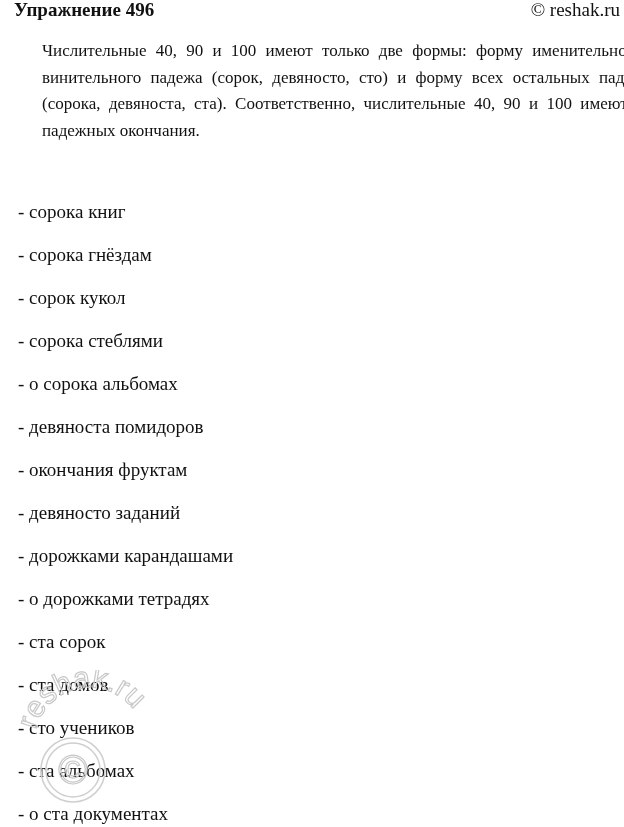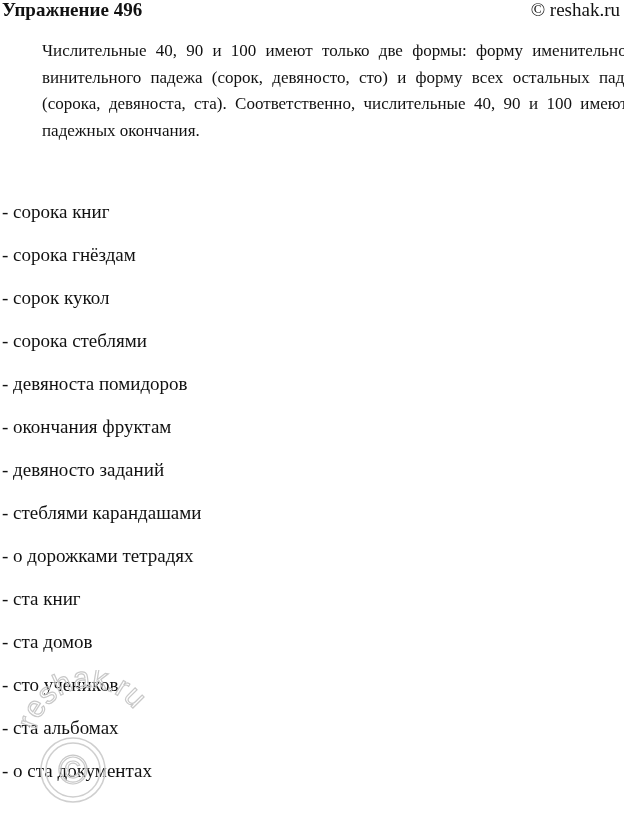--- a/index.html
+++ b/index.html
@@ -11,21 +11,21 @@
       width: 624px;
       height: 827px;
       position: relative;
       overflow: hidden;
       font-family: "Liberation Serif", "DejaVu Serif", serif;
       color: #111111;
     }
     .header {
       position: absolute;
       top: 0;
-      left: 0;
+      left: 12px;
       right: 0;
       height: 24px;
       text-align: center;
     }
     .title {
       position: absolute;
       left: 2px;
       top: -2px;
       font-weight: bold;
       font-size: 19px;
@@ -57,20 +57,21 @@
       top: 200px;
       margin: 0;
       padding: 0;
       list-style: none;
       font-size: 19px;
       color: #111;
     }
     .list li {
       height: 43px;
       line-height: 24px;
+      margin-left: 16px;
     }
     .watermark {
       position: absolute;
       left: 18px;
       top: 670px;
       width: 150px;
       height: 150px;
       pointer-events: none;
     }
   </style>
@@ -82,26 +83,27 @@
   <div class="site">© reshak.ru</div>
 </div>
 
 <div class="intro">Числительные 40, 90 и 100 имеют только две формы: форму именительного и винительного падежа (сорок, девяносто, сто) и форму всех остальных падежей (сорока, девяноста, ста). Соответственно, числительные 40, 90 и 100 имеют два падежных окончания.</div>
 
 <ul class="list">
   <li>- сорока книг</li>
   <li>- сорока гнёздам</li>
   <li>- сорок кукол</li>
   <li>- сорока стеблями</li>
+  <li>- о сорока альбомах</li>
   <li>- девяноста помидоров</li>
   <li>- окончания фруктам</li>
   <li>- девяносто заданий</li>
-  <li>- стеблями карандашами</li>
+  <li>- дорожками карандашами</li>
   <li>- о дорожками тетрадях</li>
-  <li>- ста книг</li>
+  <li>- ста сорок</li>
   <li>- ста домов</li>
   <li>- сто учеников</li>
   <li>- ста альбомах</li>
   <li>- о ста документах</li>
 </ul>
 
 <svg class="watermark" viewBox="0 0 150 150">
   <defs>
     <path id="wm-arc" d="M 18 60 A 52 52 0 0 1 125 85" fill="none"></path>
   </defs>

